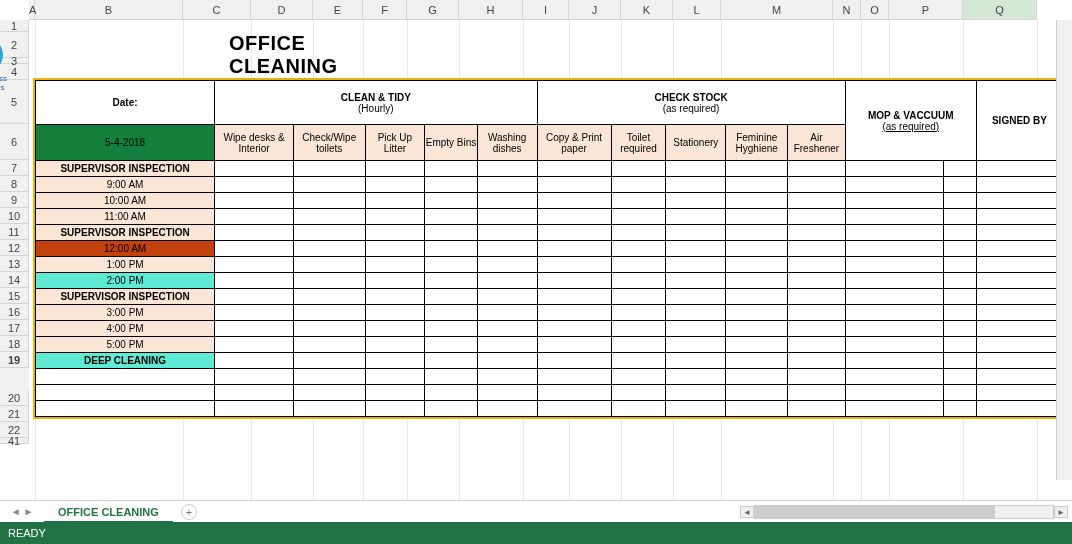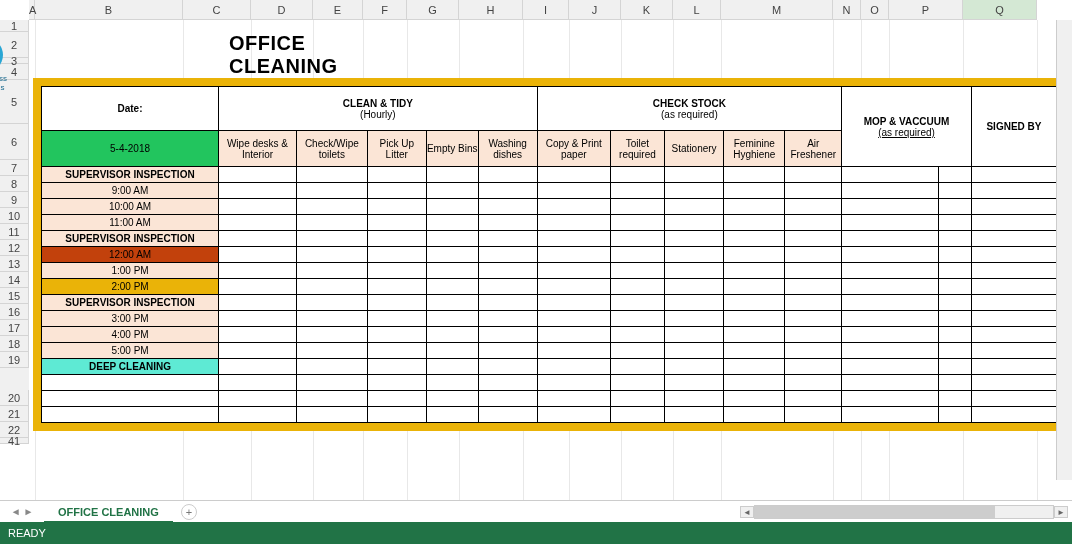--- a/index.html
+++ b/index.html
@@ -9,28 +9,28 @@
 .colheads div { border-right: 1px solid #d4d4d4; border-bottom: 1px solid #d4d4d4; font-size: 11px; color: #444; text-align: center; line-height: 20px; }
 .rowheads { position: absolute; top: 20px; left: 0; width: 29px; background: #f0f0f0; }
 .rowheads div { border-right: 1px solid #d4d4d4; border-bottom: 1px solid #d4d4d4; font-size: 11px; color: #444; text-align: center; }
 .grid { position: absolute; top: 20px; left: 29px; }
 .title { position: absolute; top: 12px; left: 200px; font-size: 20px; font-weight: bold; font-family: Arial, sans-serif; letter-spacing: 0.5px; }
 .logo { position: absolute; top: 18px; right: 22px; text-align: center; }
 .logo-ico { width: 34px; height: 34px; background: #2aa6d4; border-radius: 50%; margin: 0 auto 2px; position: relative; }
 .logo-ico::after { content: ""; position: absolute; width: 18px; height: 12px; background: #fff; top: 8px; left: 8px; border-radius: 1px; }
 .logo-ico::before { content: ""; position: absolute; width: 10px; height: 2px; background: #fff; bottom: 7px; left: 12px; }
 .logo-txt { font-size: 8px; color: #1a6a8f; line-height: 9px; }
-.tbl { position: absolute; top: 58px; left: 4px; border: 8px solid #eab308; width: 1032px; background: #fff; }
+.tbl { position: absolute; top: 58px; left: 4px; border: 2px solid #eab308; width: 1032px; background: #fff; }
 .tbl table { border-collapse: collapse; width: 100%; }
 .tbl td, .tbl th { border: 1px solid #000; font-size: 10px; text-align: center; vertical-align: middle; padding: 0; }
 .hdr-date { width: 150px; height: 44px; font-weight: bold; font-size: 11px; }
 .hdr-group { height: 44px; font-weight: bold; font-size: 11px; }
 .hdr-group .sub { font-weight: normal; display: block; font-size: 10px; }
 .hdr-sub { background: #fbe5d6; height: 36px; font-size: 9px; line-height: 11px; }
-.hdr-date-val { background: #22c55e; height: 36px; font-size: 10px; }
+.hdr-date-val { background: #15803d; height: 36px; font-size: 10px; }
 .row-label { background: #fbe5d6; font-size: 9px; font-weight: bold; height: 16px; margin-top: 24px; }
 .row-time { background: #fbe5d6; font-size: 10px; height: 16px; }
 .cell { height: 16px; }
 .tabbar { position: absolute; bottom: 22px; left: 0; width: 1072px; height: 22px; background: #fff; border-top: 1px solid #ccc; display: flex; align-items: center; }
 .tabnav { width: 44px; display: flex; justify-content: center; gap: 4px; color: #888; font-size: 10px; }
 .tab { padding: 0 14px; height: 22px; line-height: 22px; font-size: 11px; color: #217346; font-weight: bold; border-bottom: 2px solid #217346; background: #fff; }
 .tab-add { width: 24px; text-align: center; color: #777; font-size: 14px; line-height: 20px; border: 1px solid #ccc; border-radius: 50%; width: 16px; height: 16px; margin-left: 8px; font-size: 11px; line-height: 14px;}
 .hscroll { position: absolute; right: 18px; width: 300px; height: 14px; top: 4px; background: #f0f0f0; border: 1px solid #ccc; }
 .hscroll-thumb { position: absolute; left: 0; width: 240px; height: 12px; background: #cdcdcd; }
 .hscroll-lbtn, .hscroll-rbtn { position: absolute; width: 14px; height: 12px; background: #f0f0f0; font-size: 8px; text-align: center; line-height: 12px; color: #666; top:0;}
@@ -77,21 +77,21 @@
       <div style="height: 16px; line-height: 16px;">9</div>
       <div style="height: 16px; line-height: 16px;">10</div>
       <div style="height: 16px; line-height: 16px;">11</div>
       <div style="height: 16px; line-height: 16px;">12</div>
       <div style="height: 16px; line-height: 16px;">13</div>
       <div style="height: 16px; line-height: 16px;">14</div>
       <div style="height: 16px; line-height: 16px;">15</div>
       <div style="height: 16px; line-height: 16px;">16</div>
       <div style="height: 16px; line-height: 16px;">17</div>
       <div style="height: 16px; line-height: 16px;">18</div>
-      <div style="height: 16px; line-height: 16px;">19</div>
+      <div style="height: 16px; line-height: 16px; font-weight: bold;">19</div>
       <div style="height: 16px; line-height: 16px; margin-top: 22px;">20</div>
       <div style="height: 16px; line-height: 16px;">21</div>
       <div style="height: 16px; line-height: 16px;">22</div>
       <div style="height: 6px; line-height: 6px;">41</div>
     </div>
   <div class="grid-lines-v" id="gridv">
       <div style="left: 6px;"></div>
       <div style="left: 154px;"></div>
       <div style="left: 222px;"></div>
       <div style="left: 284px;"></div>
@@ -265,21 +265,21 @@
               <td class="cell"></td>
               <td class="cell"></td>
               <td class="cell"></td>
               <td class="cell"></td>
               <td class="cell"></td>
               <td class="cell"></td>
               <td class="cell"></td>
               <td class="cell"></td>
             </tr>
             <tr>
-              <td class="row-time" style="background: #eab308;">2:00 PM</td>
+              <td class="row-time" style="background: #5eead4;">2:00 PM</td>
               <td class="cell"></td>
               <td class="cell"></td>
               <td class="cell"></td>
               <td class="cell"></td>
               <td class="cell"></td>
               <td class="cell"></td>
               <td class="cell"></td>
               <td class="cell"></td>
               <td class="cell"></td>
               <td class="cell"></td>

